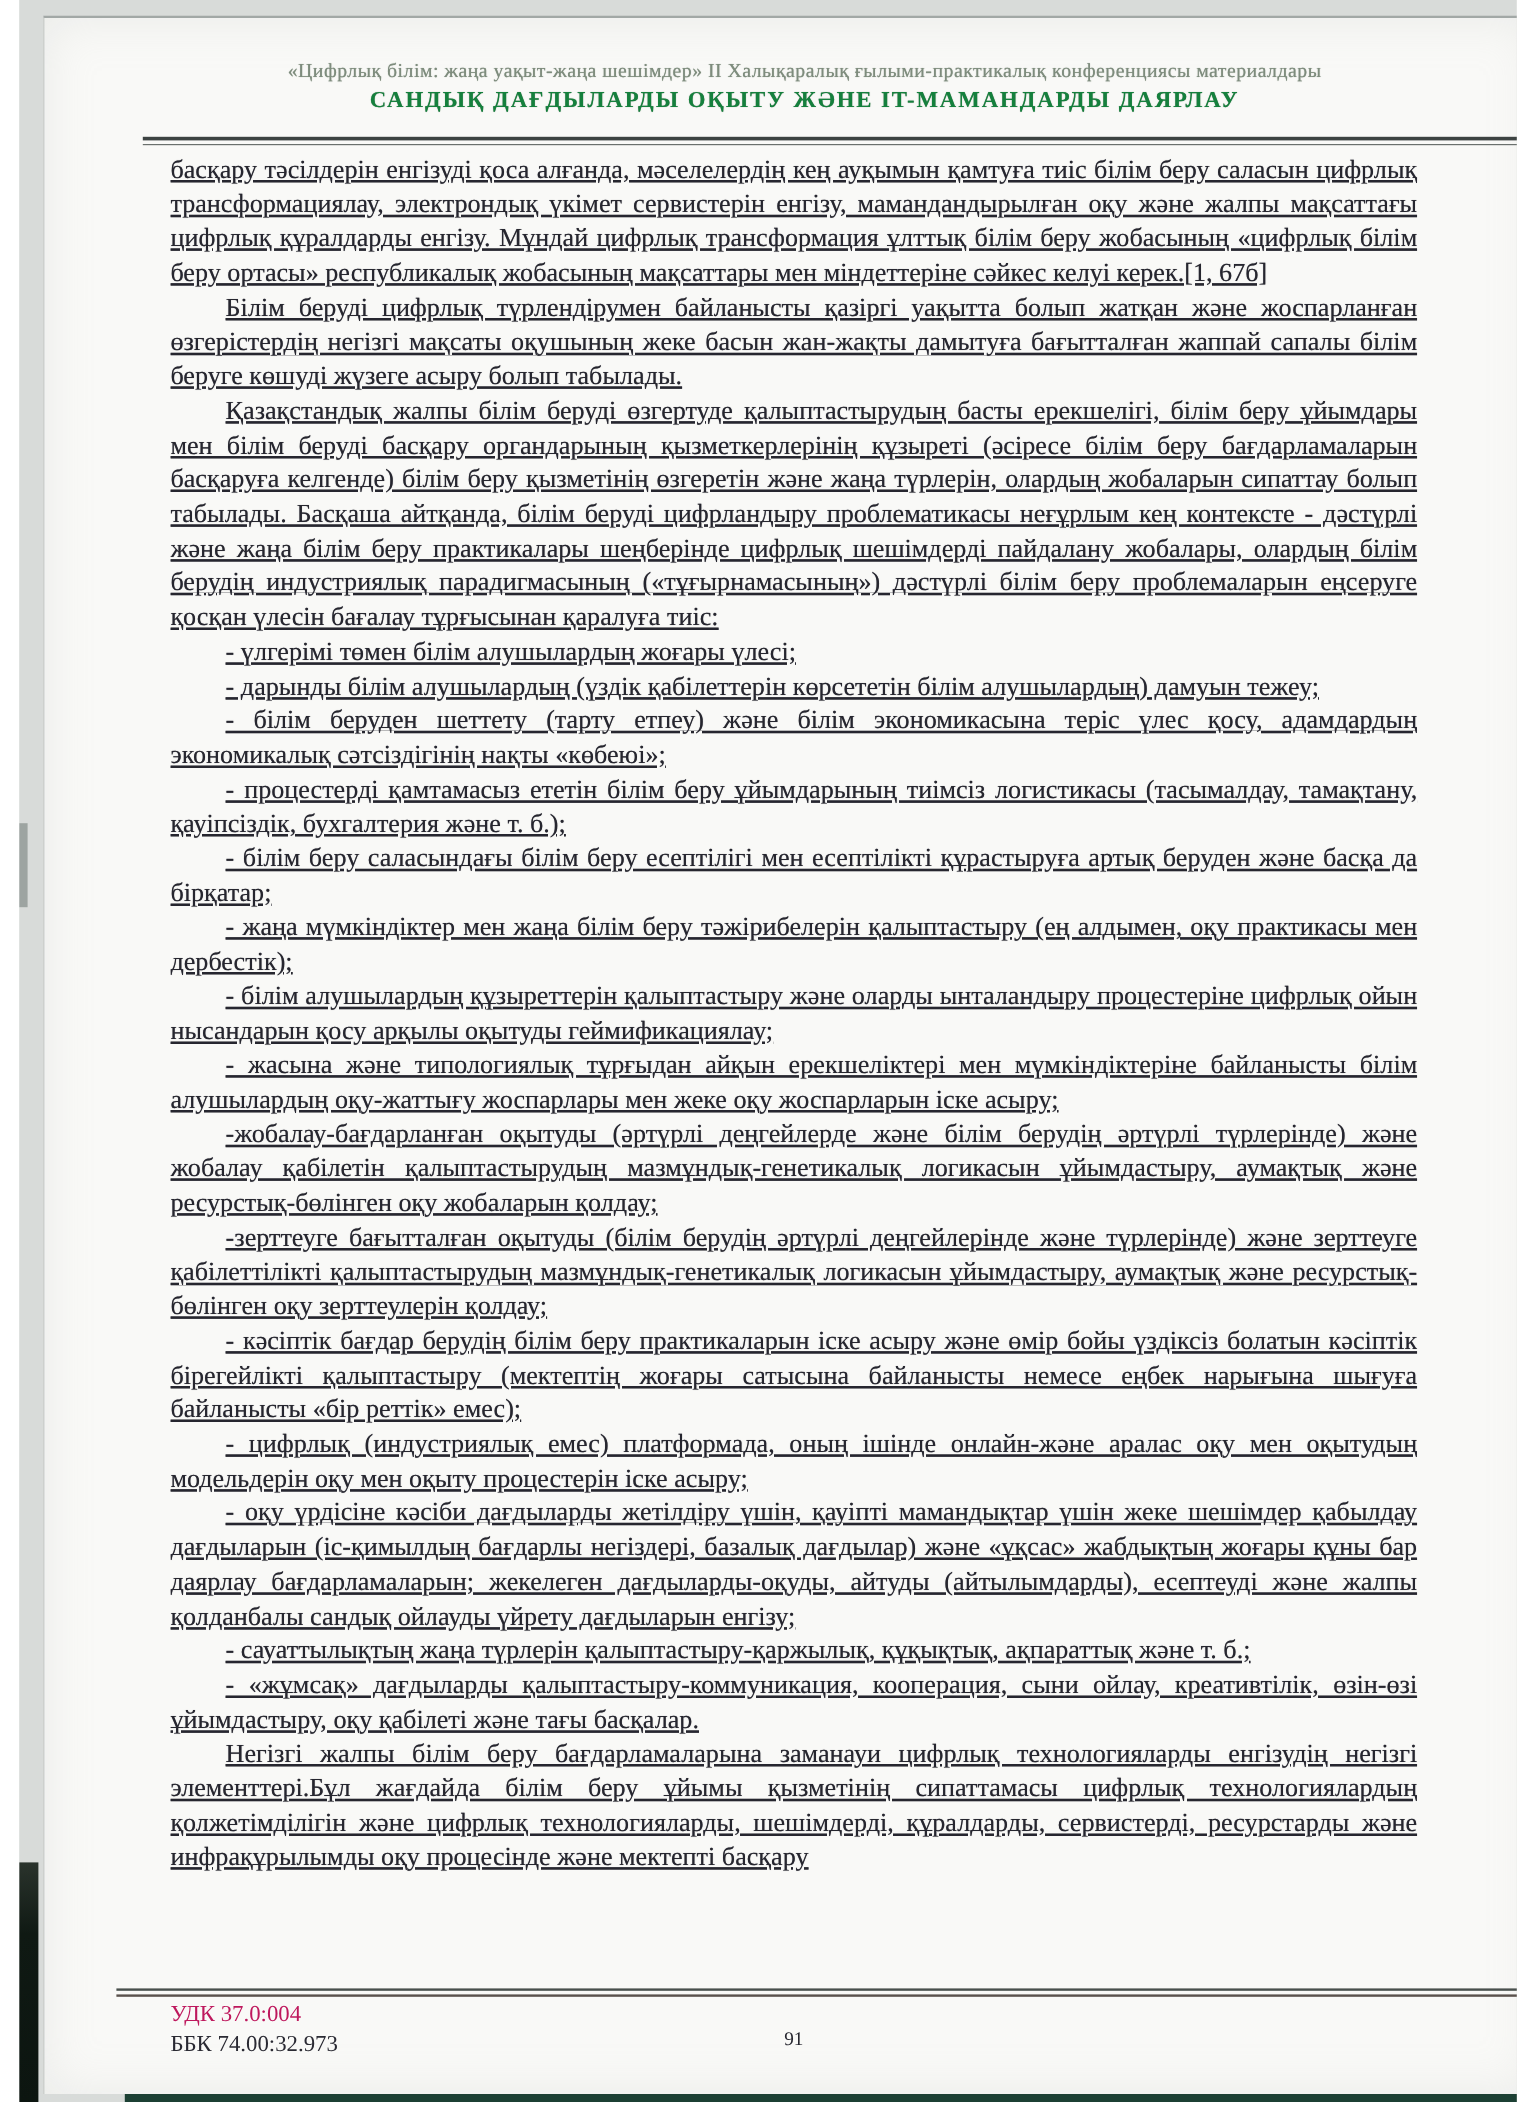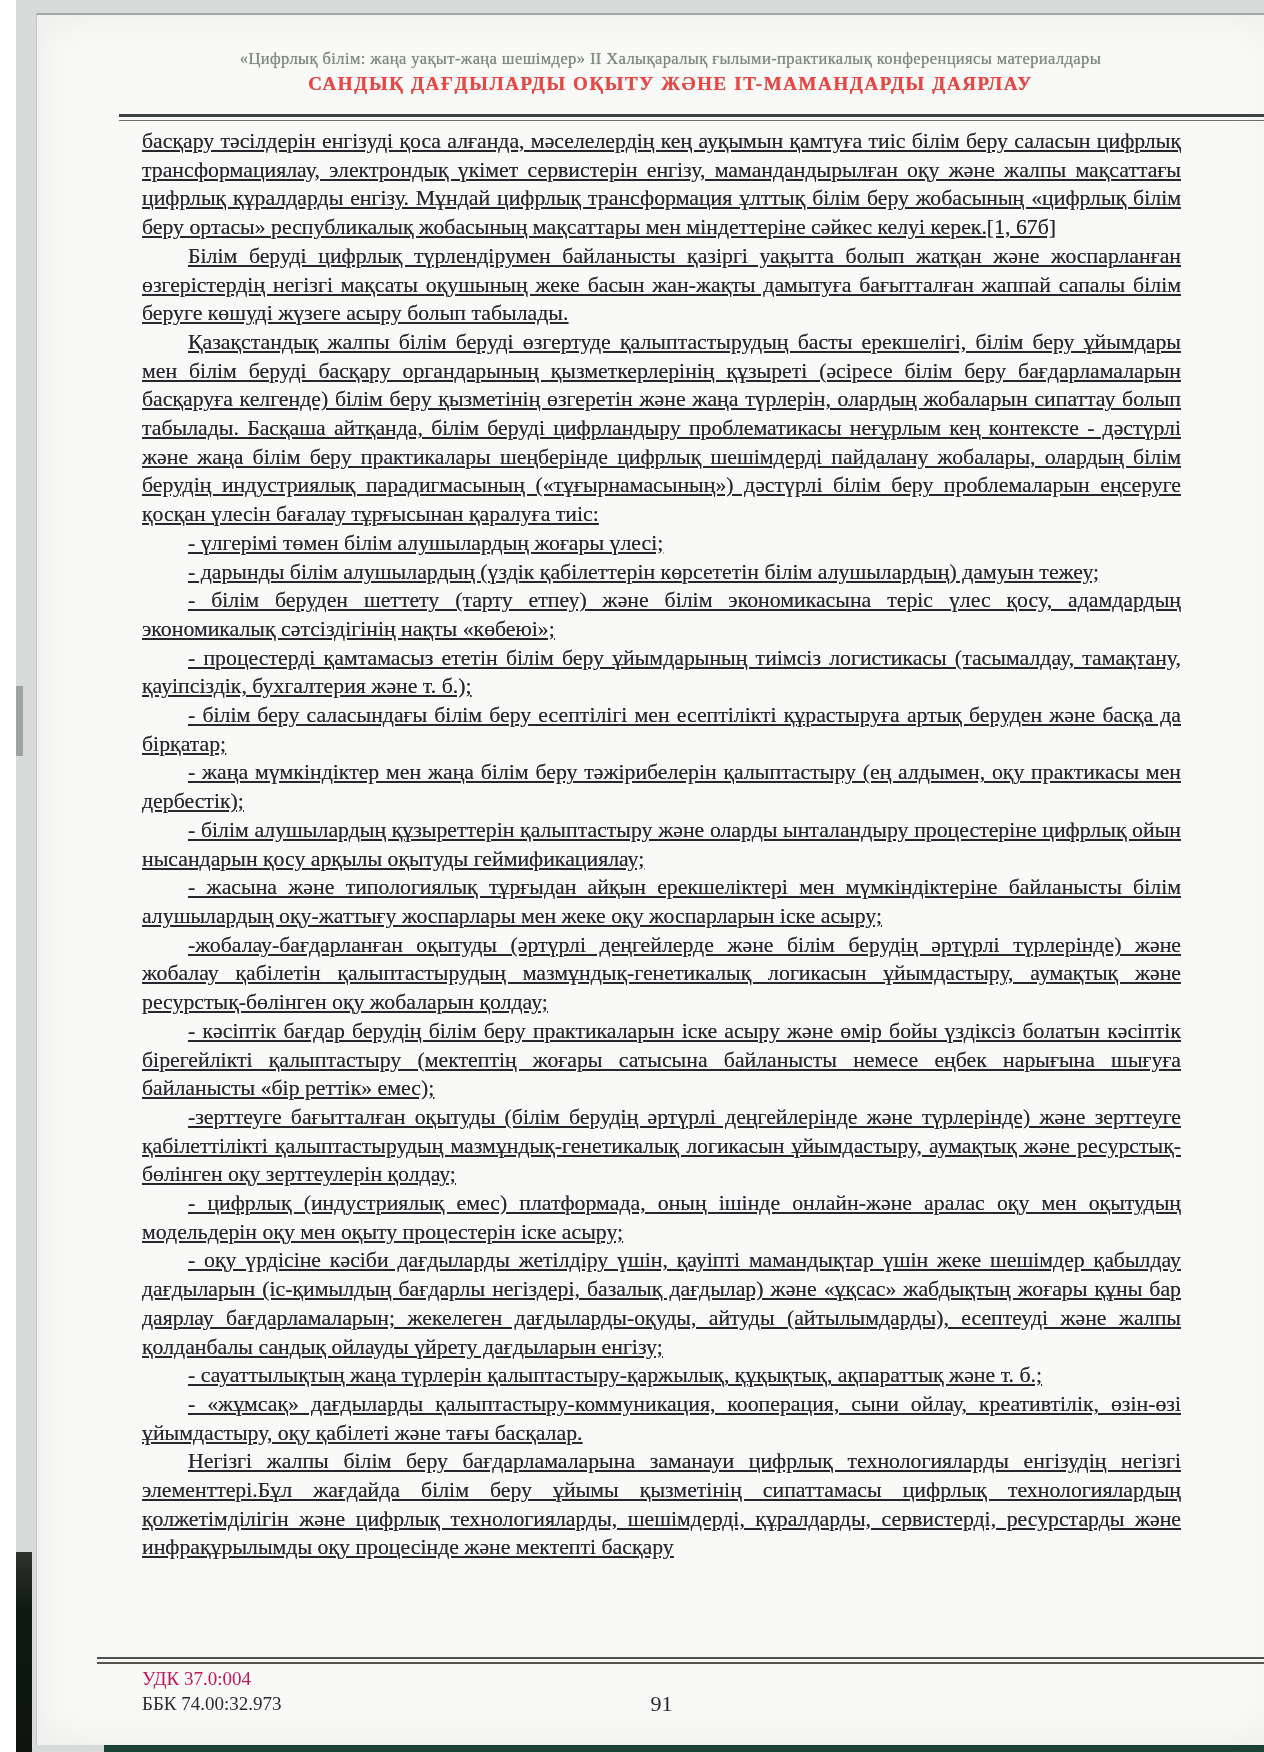--- a/index.html
+++ b/index.html
@@ -19,21 +19,21 @@
   .header{
     position:absolute;top:34px;left:84px;right:60px;
     text-align:center;color:#7e8c7d;
   }
   .header-line1{
     font-size:16.5px;letter-spacing:0.4px;
     text-shadow:0 0 0.7px rgba(125,140,124,0.9);
   }
   .header-line2{
     margin-top:4px;font-size:19px;font-weight:bold;letter-spacing:1.6px;
-    color:#ef4444;text-shadow:0 0 0.7px rgba(113,129,111,0.9);
+    color:#15803d;text-shadow:0 0 0.7px rgba(113,129,111,0.9);
   }
   .rule-top{
     position:absolute;left:82px;right:0;top:99px;height:3px;
     border-top:3px solid #3d4342;border-bottom:1px solid #6a706d;
   }
   .bodytext{
     position:absolute;top:112px;left:105px;right:99px;height:1526px;
     overflow:hidden;
     color:#26262f;font-size:21.8px;line-height:28.7px;text-align:justify;
     text-shadow:0 0 0.6px rgba(38,38,47,0.65);
@@ -41,21 +41,21 @@
   .bodytext p{margin:0;text-decoration:underline;}
   .bodytext p.ind{text-indent:46px;}
   .rule-bottom{
     position:absolute;left:60px;right:0;top:1642px;height:3px;
     border-top:2px solid #49504d;border-bottom:2px solid #5a514c;
   }
   .udc{position:absolute;left:105px;top:1653px;font-size:19px;color:#be185d;}
   .bbk{position:absolute;left:105px;top:1678px;font-size:19px;color:#2a2a33;}
   .pageno{
     position:absolute;left:105px;right:99px;top:1676px;text-align:center;
-    font-size:22px;color:#26262f;
+    font-size:16px;color:#26262f;
   }
   .scan-left{
     position:absolute;left:0;top:1552px;width:16px;height:200px;
     background:linear-gradient(180deg,#2a332c 0%,#0f1913 30%,#0c1510 100%);
   }
   .scan-bottom{
     position:absolute;left:88px;right:0;bottom:0;height:7px;
     background:#1c4034;
   }
   .scan-speck{
@@ -82,22 +82,22 @@
       <p class="ind">Қазақстандық жалпы білім беруді өзгертуде қалыптастырудың басты ерекшелігі, білім беру ұйымдары мен білім беруді басқару органдарының қызметкерлерінің құзыреті (әсіресе білім беру бағдарламаларын басқаруға келгенде) білім беру қызметінің өзгеретін және жаңа түрлерін, олардың жобаларын сипаттау болып табылады. Басқаша айтқанда, білім беруді цифрландыру проблематикасы неғұрлым кең контексте - дәстүрлі және жаңа білім беру практикалары шеңберінде цифрлық шешімдерді пайдалану жобалары, олардың білім берудің индустриялық парадигмасының («тұғырнамасының») дәстүрлі білім беру проблемаларын еңсеруге қосқан үлесін бағалау тұрғысынан қаралуға тиіс:</p>
       <p class="ind">- үлгерімі төмен білім алушылардың жоғары үлесі;</p>
       <p class="ind">- дарынды білім алушылардың (үздік қабілеттерін көрсететін білім алушылардың) дамуын тежеу;</p>
       <p class="ind">- білім беруден шеттету (тарту етпеу) және білім экономикасына теріс үлес қосу, адамдардың экономикалық сәтсіздігінің нақты «көбеюі»;</p>
       <p class="ind">- процестерді қамтамасыз ететін білім беру ұйымдарының тиімсіз логистикасы (тасымалдау, тамақтану, қауіпсіздік, бухгалтерия және т. б.);</p>
       <p class="ind">- білім беру саласындағы білім беру есептілігі мен есептілікті құрастыруға артық беруден және басқа да бірқатар;</p>
       <p class="ind">- жаңа мүмкіндіктер мен жаңа білім беру тәжірибелерін қалыптастыру (ең алдымен, оқу практикасы мен дербестік);</p>
       <p class="ind">- білім алушылардың құзыреттерін қалыптастыру және оларды ынталандыру процестеріне цифрлық ойын нысандарын қосу арқылы оқытуды геймификациялау;</p>
       <p class="ind">- жасына және типологиялық тұрғыдан айқын ерекшеліктері мен мүмкіндіктеріне байланысты білім алушылардың оқу-жаттығу жоспарлары мен жеке оқу жоспарларын іске асыру;</p>
       <p class="ind">-жобалау-бағдарланған оқытуды (әртүрлі деңгейлерде және білім берудің әртүрлі түрлерінде) және жобалау қабілетін қалыптастырудың мазмұндық-генетикалық логикасын ұйымдастыру, аумақтық және ресурстық-бөлінген оқу жобаларын қолдау;</p>
+      <p class="ind">-зерттеуге бағытталған оқытуды (білім берудің әртүрлі деңгейлерінде және түрлерінде) және зерттеуге қабілеттілікті қалыптастырудың мазмұндық-генетикалық логикасын ұйымдастыру, аумақтық және ресурстық-бөлінген оқу зерттеулерін қолдау;</p>
       <p class="ind">- кәсіптік бағдар берудің білім беру практикаларын іске асыру және өмір бойы үздіксіз болатын кәсіптік бірегейлікті қалыптастыру (мектептің жоғары сатысына байланысты немесе еңбек нарығына шығуға байланысты «бір реттік» емес);</p>
-      <p class="ind">-зерттеуге бағытталған оқытуды (білім берудің әртүрлі деңгейлерінде және түрлерінде) және зерттеуге қабілеттілікті қалыптастырудың мазмұндық-генетикалық логикасын ұйымдастыру, аумақтық және ресурстық-бөлінген оқу зерттеулерін қолдау;</p>
       <p class="ind">- цифрлық (индустриялық емес) платформада, оның ішінде онлайн-және аралас оқу мен оқытудың модельдерін оқу мен оқыту процестерін іске асыру;</p>
       <p class="ind">- оқу үрдісіне кәсіби дағдыларды жетілдіру үшін, қауіпті мамандықтар үшін жеке шешімдер қабылдау дағдыларын (іс-қимылдың бағдарлы негіздері, базалық дағдылар) және «ұқсас» жабдықтың жоғары құны бар даярлау бағдарламаларын; жекелеген дағдыларды-оқуды, айтуды (айтылымдарды), есептеуді және жалпы қолданбалы сандық ойлауды үйрету дағдыларын енгізу;</p>
       <p class="ind">- сауаттылықтың жаңа түрлерін қалыптастыру-қаржылық, құқықтық, ақпараттық және т. б.;</p>
       <p class="ind">- «жұмсақ» дағдыларды қалыптастыру-коммуникация, кооперация, сыни ойлау, креативтілік, өзін-өзі ұйымдастыру, оқу қабілеті және тағы басқалар.</p>
       <p class="ind">Негізгі жалпы білім беру бағдарламаларына заманауи цифрлық технологияларды енгізудің негізгі элементтері.Бұл жағдайда білім беру ұйымы қызметінің сипаттамасы цифрлық технологиялардың қолжетімділігін және цифрлық технологияларды, шешімдерді, құралдарды, сервистерді, ресурстарды және инфрақұрылымды оқу процесінде және мектепті басқару</p>
     </div>
 
     <div class="rule-bottom"></div>
     <div class="udc">УДК 37.0:004</div>
     <div class="bbk">ББК 74.00:32.973</div>

